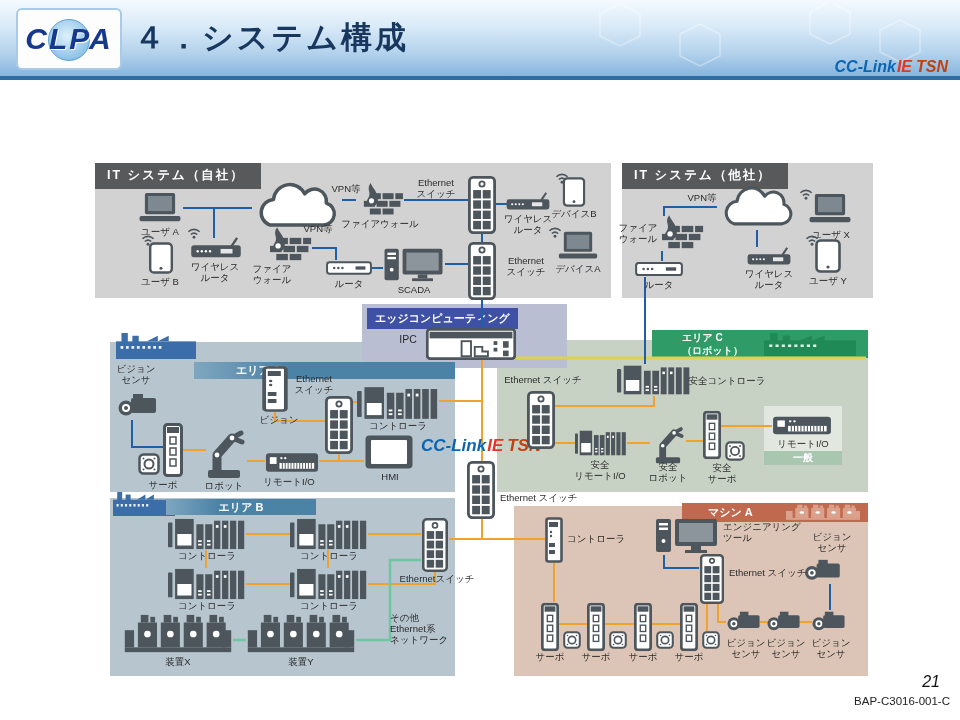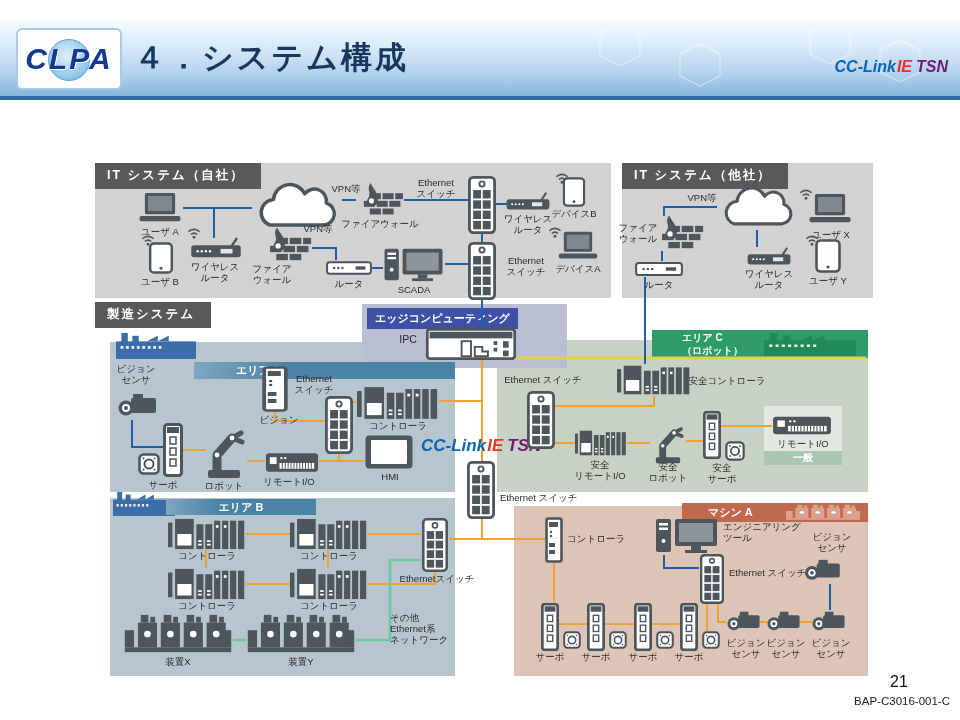--- a/index.html
+++ b/index.html
@@ -1,48 +1,48 @@
 <!DOCTYPE html>
 <html><head>
 <meta charset="utf-8">
 <style>
   html,body{margin:0;padding:0;background:#e9e9e9;}
   #slide{position:relative;width:960px;height:720px;background:#ffffff;overflow:hidden;
          font-family:"Liberation Sans","DejaVu Sans",sans-serif;}
   
   #hdr{position:absolute;left:0;top:0;width:960px;height:76px;
        background:linear-gradient(180deg,#f4faff 0%,#d9eaf8 35%,#b3d2ec 70%,#86b5dd 100%);
-       border-bottom:4px solid #2e6da4;margin-top:20px;}
+       border-bottom:4px solid #2e6da4;}
   #hdr .hex{position:absolute;stroke:#ffffff;fill:none;opacity:.35;}
   #logo{position:absolute;left:16px;top:8px;width:102px;height:58px;background:#fdfdfd;
         border:2px solid #a9cbe8;border-radius:6px;display:flex;align-items:center;justify-content:center;}
   #logo .globe{position:absolute;left:30px;top:9px;width:40px;height:40px;border-radius:50%;
         background:radial-gradient(circle at 45% 40%,#dff1fb,#8fc4e8 70%,#5ea3d4);border:1px solid #5ea3d4;}
   #logo .ltr{position:relative;font-weight:bold;font-style:italic;font-size:30px;color:#16388e;
         letter-spacing:2px;text-shadow:1px 1px 0 #ffffff;}
   #title{position:absolute;left:134px;top:17px;font-size:31px;font-weight:bold;color:#17375e;letter-spacing:3px;}
   .brand{font-style:italic;font-weight:bold;white-space:nowrap;}
-  .brand .cc{color:#0a66b2;} .brand .ie{color:#e63327;padding-left:1px;} .brand .tsn{color:#701a75;padding-left:4px;}
+  .brand .cc{color:#0a66b2;} .brand .ie{color:#e63327;padding-left:1px;} .brand .tsn{color:#c2410c;padding-left:4px;}
   #brandTop{position:absolute;right:12px;top:58px;font-size:16px;}
   
   .bx{position:absolute;}
   .chip{position:absolute;background:#57595b;color:#ffffff;font-size:12.5px;font-weight:bold;
         padding:4px 16px 5px 12px;letter-spacing:2px;white-space:nowrap;}
   .ban{position:absolute;color:#ffffff;font-weight:bold;white-space:pre-line;}
   .lbl{position:absolute;font-size:9.5px;line-height:1.18;color:#2b2b2b;text-align:center;white-space:pre-line;}
   .left{text-align:left;}
   .ic{position:absolute;color:#4d565c;}
   #lines{position:absolute;left:0;top:0;width:960px;height:720px;pointer-events:none;}
   #lines polyline{fill:none;}
   .lb{stroke:#1e5fa5;stroke-width:2;}
   .lo{stroke:#f0a22e;stroke-width:2;}
   .lg{stroke:#6fc6a2;stroke-width:2.5;}
   .ly{stroke:#ded24b;stroke-width:3;}
   #centerBrand{position:absolute;left:421px;top:436px;width:140px;font-size:17px;}
-  #footerPage{position:absolute;left:890px;top:673px;width:50px;text-align:left;font-size:16px;color:#111;}
+  #footerPage{position:absolute;left:890px;top:673px;width:50px;text-align:right;font-size:16px;color:#111;font-style:italic;}
   #footerDoc{position:absolute;left:770px;top:695px;width:180px;text-align:right;font-size:11.5px;color:#222;}
   .subbx{position:absolute;background:#e2e8df;}
   .badge{position:absolute;background:#a9c6b0;color:#ffffff;font-size:10px;font-weight:bold;text-align:center;}
 </style>
 </head>
 <body>
 
 <svg width="0" height="0" style="position:absolute" aria-hidden="true">
 <defs>
 <symbol id="sym-laptop" viewBox="0 0 48 36">
@@ -260,21 +260,20 @@
   <div class="bx" style="left:95px;top:163px;width:516px;height:135px;background:#d2d2d2"></div>
   <div class="bx" style="left:622px;top:163px;width:251px;height:135px;background:#d2d2d2"></div>
   <div class="bx" style="left:110px;top:342px;width:345px;height:150px;background:#b7c5cf"></div>
   <div class="bx" style="left:497px;top:340px;width:371px;height:152px;background:#c8d2c4"></div>
   <div class="bx" style="left:110px;top:498px;width:345px;height:178px;background:#b7c5cf"></div>
   <div class="bx" style="left:514px;top:506px;width:354px;height:170px;background:#dcc5b6"></div>
   <div class="bx" style="left:362px;top:304px;width:205px;height:64px;background:#b9bed3"></div>
 
   <div class="chip" style="left:622px;top:163px">IT システム（他社）</div>
   <div class="chip" style="left:95px;top:163px">IT システム（自社）</div>
-  <div class="chip" style="left:95px;top:302px">製造システム</div>
   <div class="bx" style="left:367px;top:308px;background:#3f51a5;color:#fff;font-size:11px;font-weight:bold;padding:3px 8px">エッジコンピューティング</div>
 
   <svg class="ic" style="left:116px;top:333px;color:#3b6ea8" width="80" height="26" viewBox="0 0 88 28" preserveAspectRatio="none">
       <use href="#sym-factory"></use>
     </svg>
   <div class="ban" style="left:194px;top:362px;width:261px;height:17px;line-height:17px;font-size:11px;padding-left:42px;box-sizing:border-box;background:linear-gradient(90deg,#7fa6bf,#4b83a7 35%,#4b83a7)">エリア A</div>
 
   <svg class="ic" style="left:113px;top:492px;color:#3b6ea8" width="62" height="24" viewBox="0 0 88 28" preserveAspectRatio="none">
       <use href="#sym-factory"></use>
     </svg>

